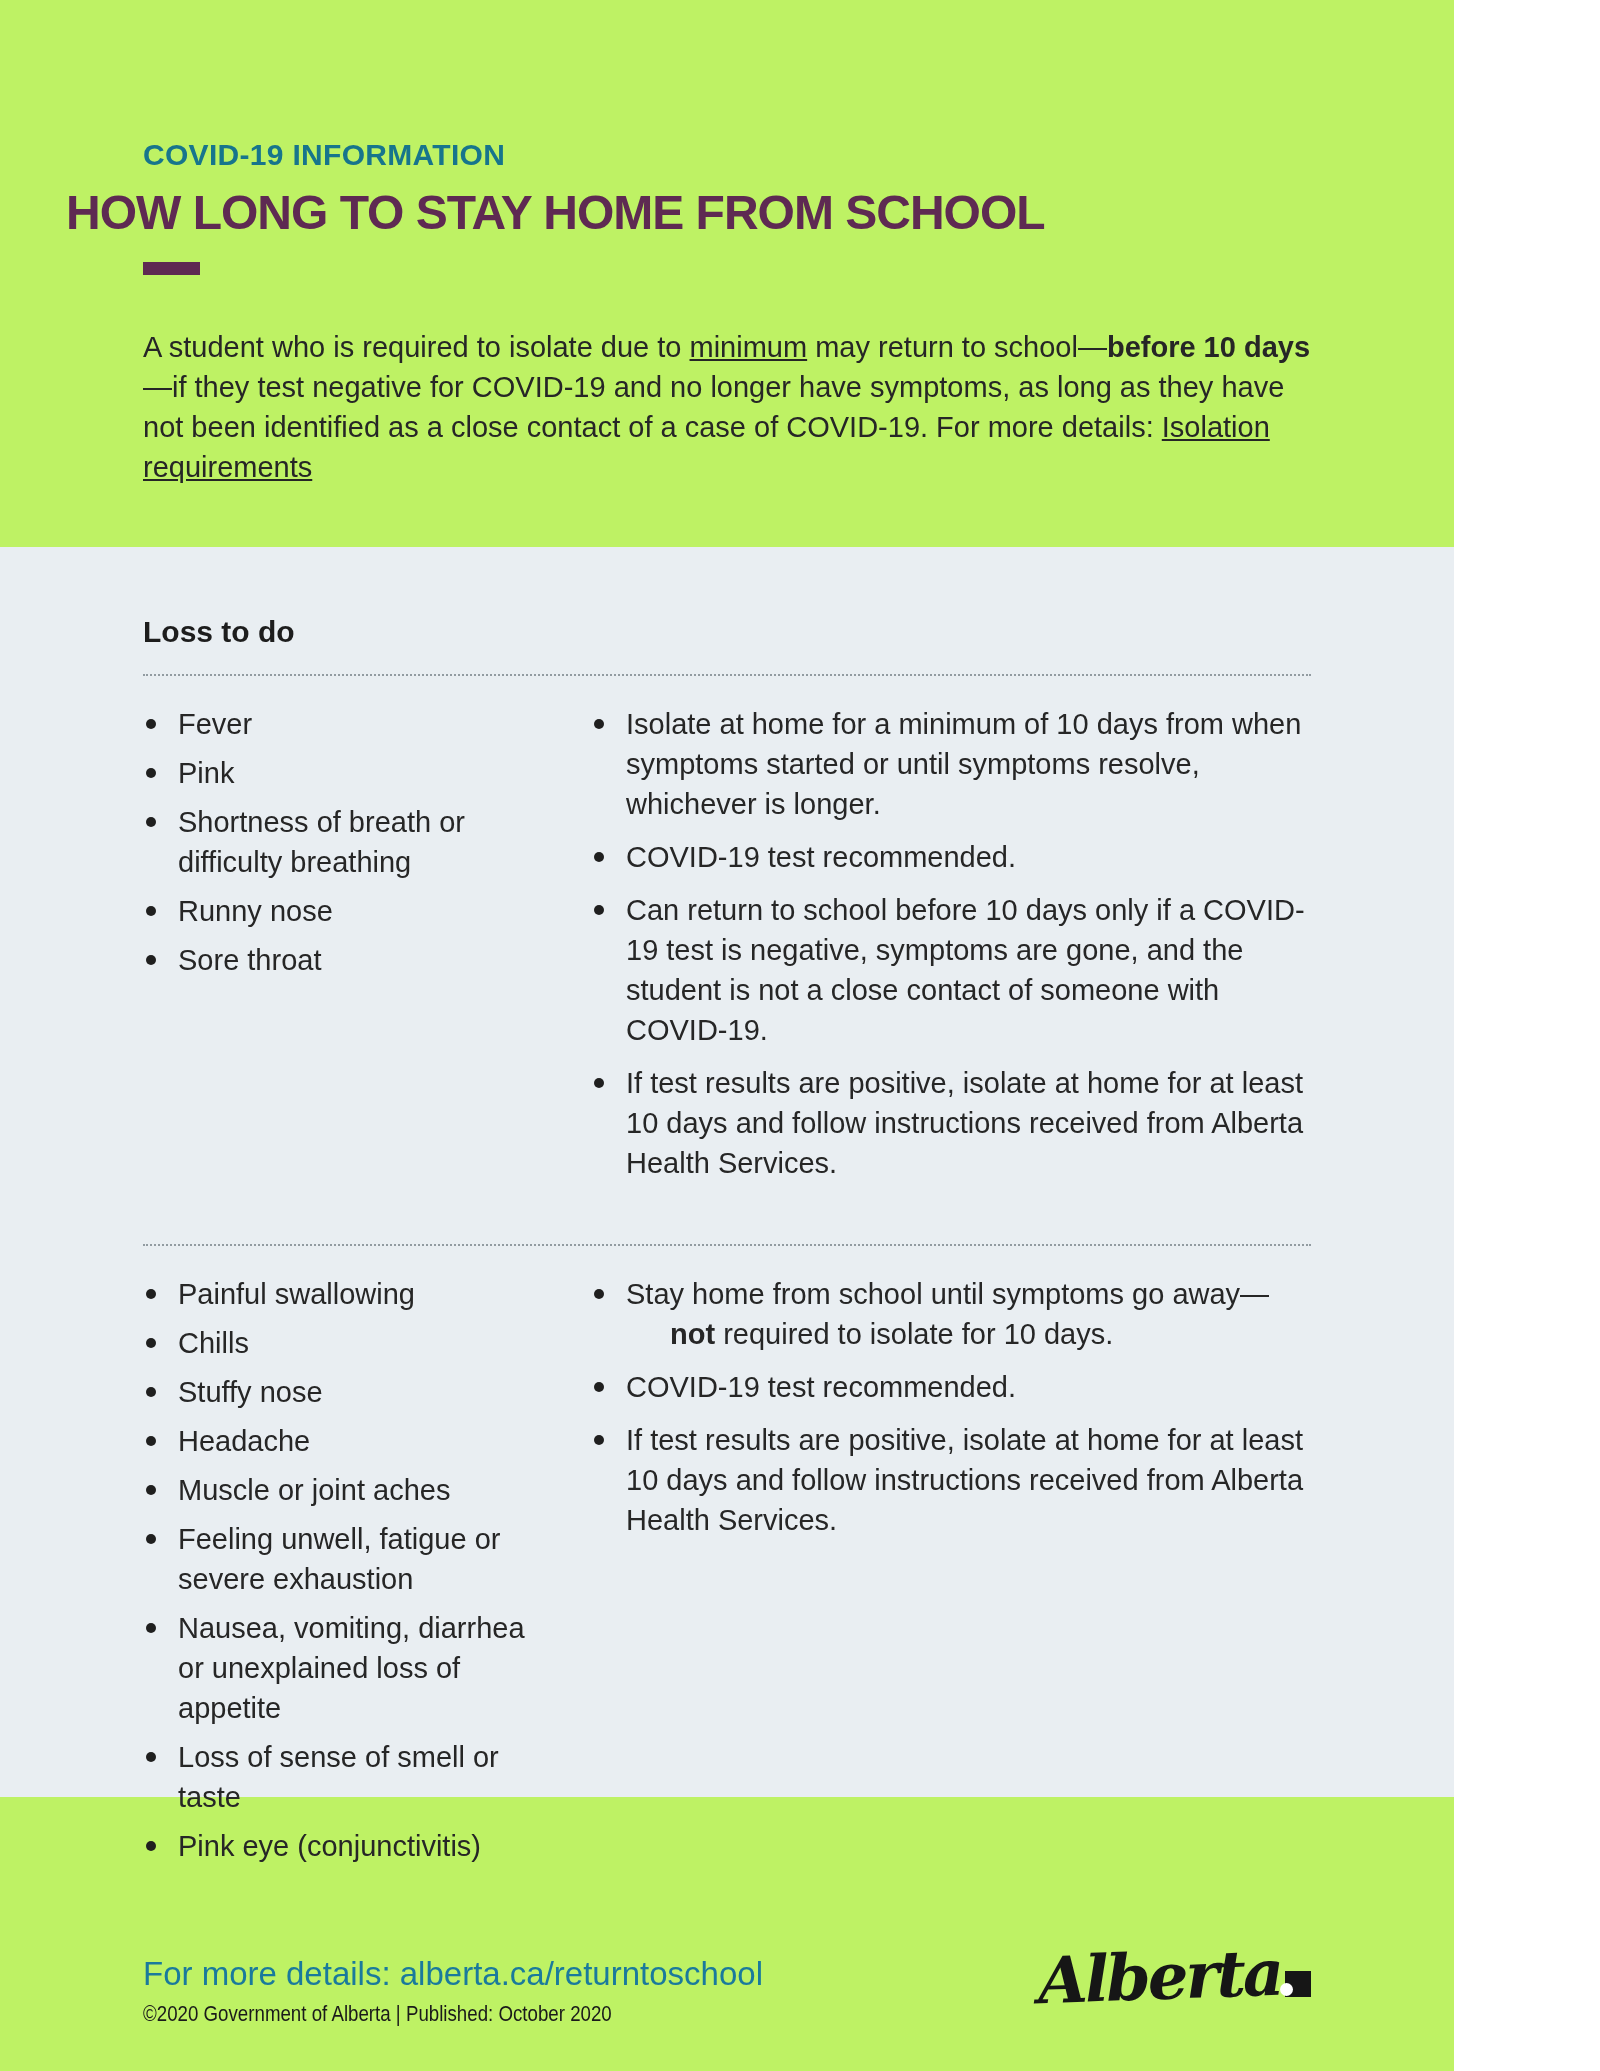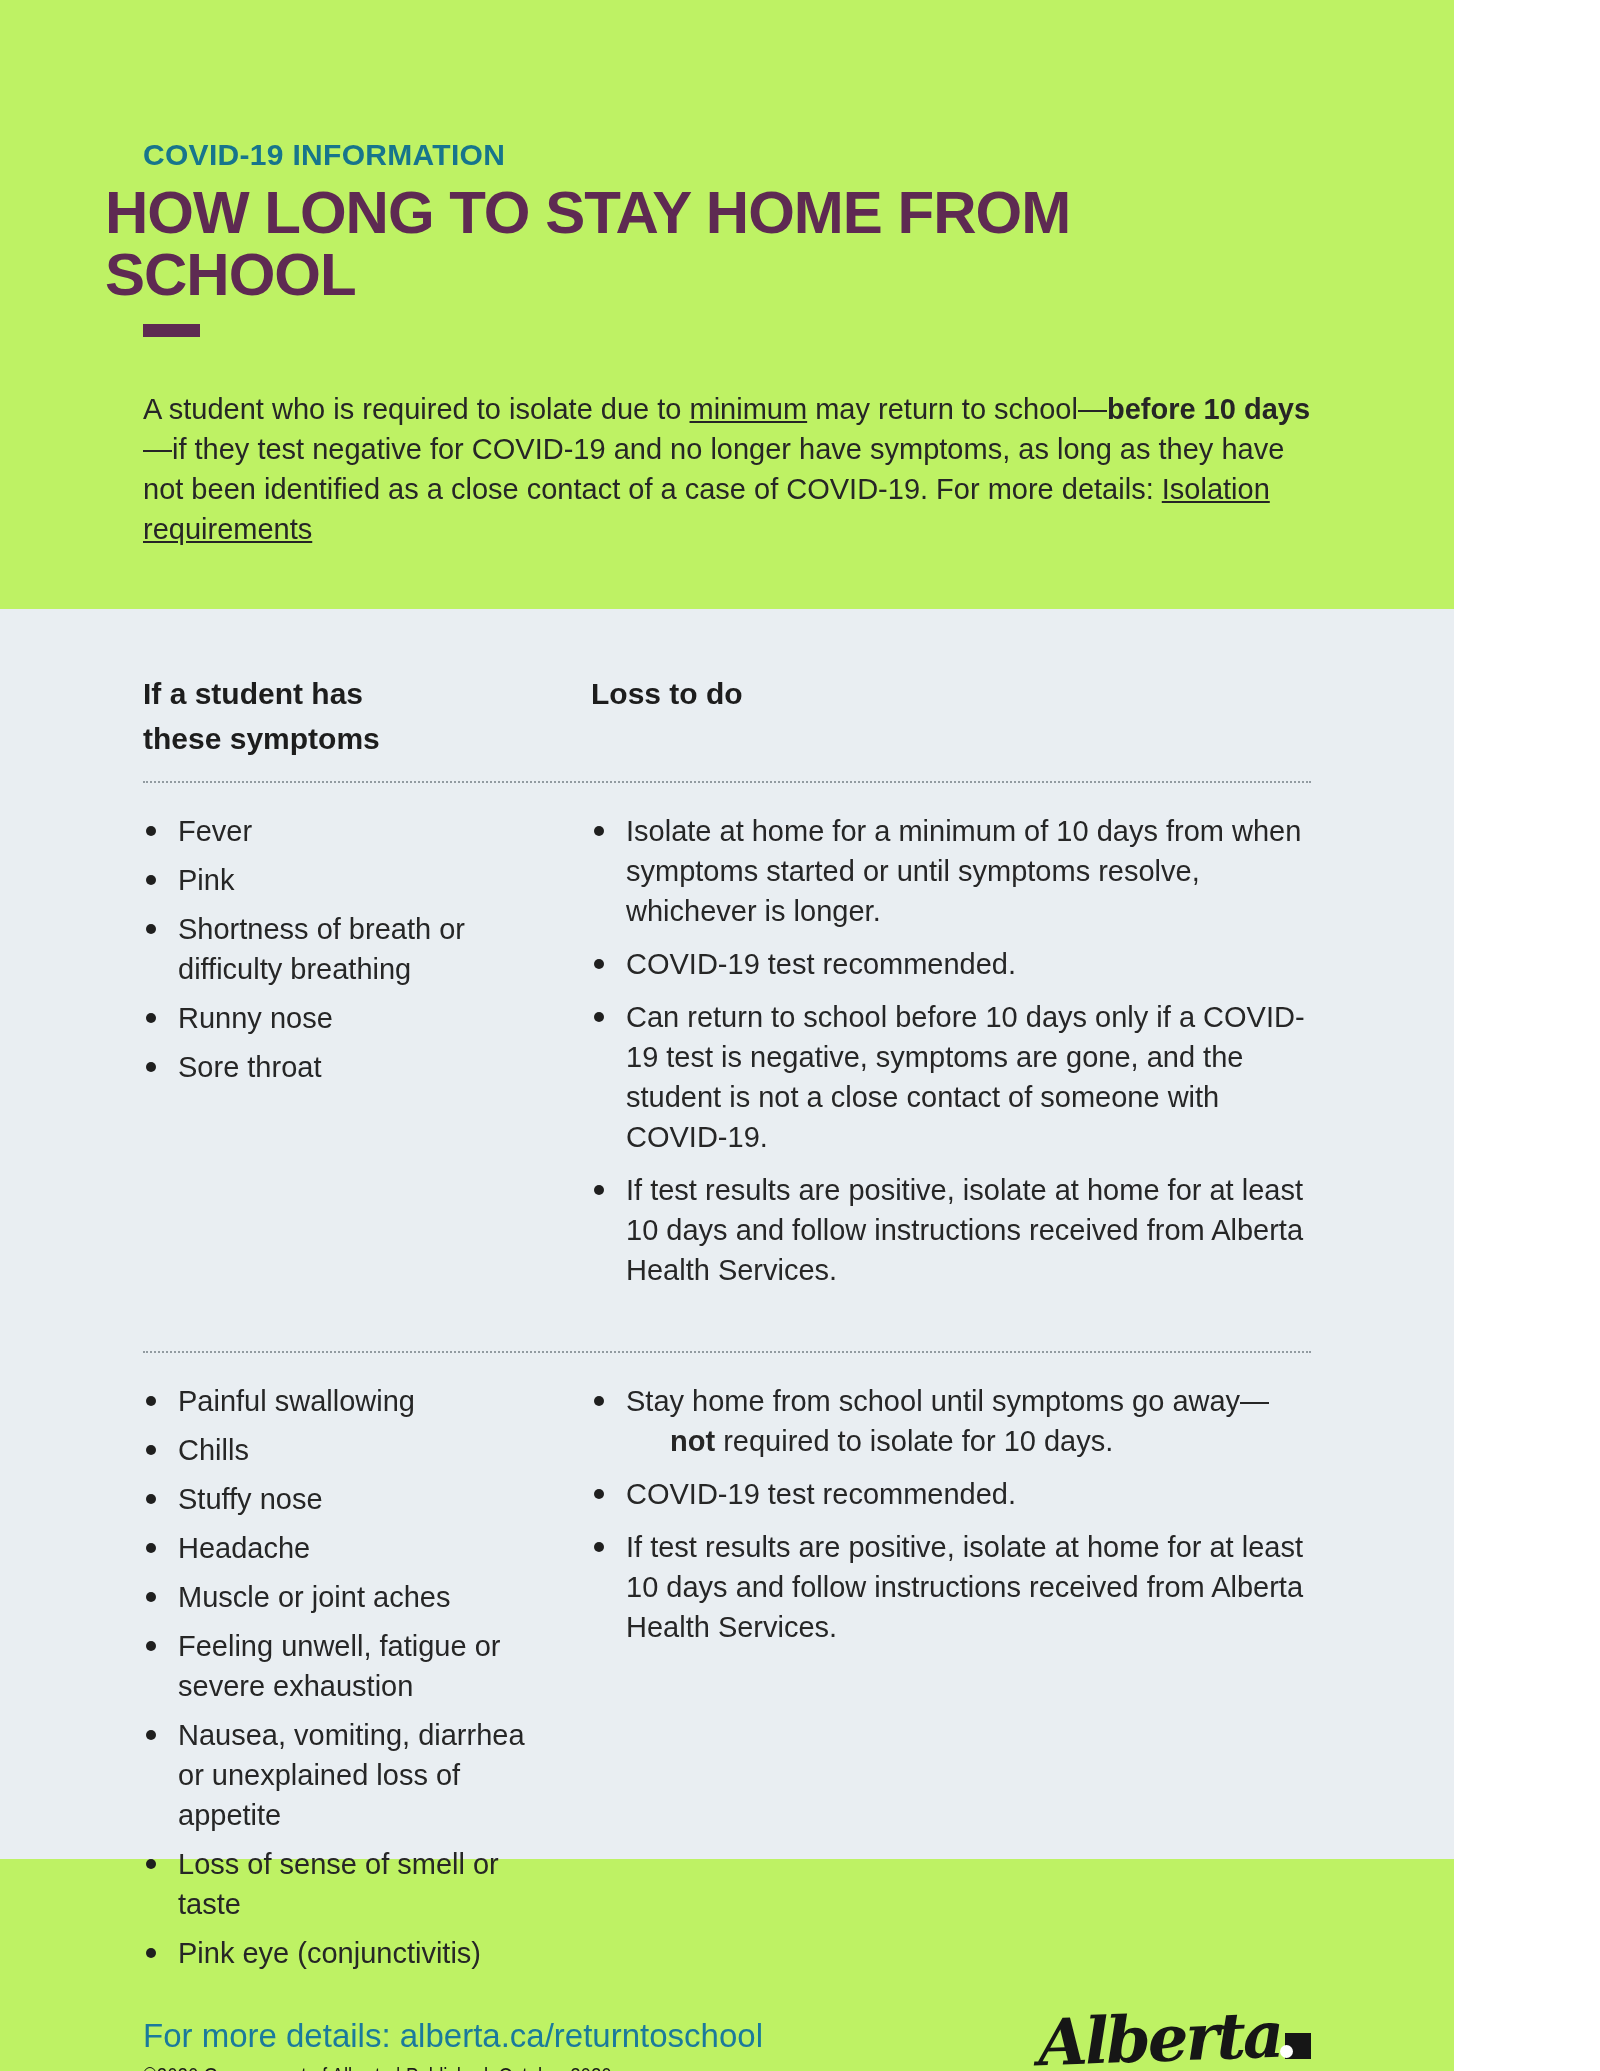--- a/index.html
+++ b/index.html
@@ -6,22 +6,22 @@
   html,body { background:#ffffff; }
   .page {
     width:1454px; height:2071px; background:#bef264; position:relative;
     font-family:"Liberation Sans", sans-serif; color:#262626; overflow:hidden;
   }
   .eyebrow {
     padding-top:138px; margin-left:143px;
     font-size:30px; font-weight:bold; color:#17758c; letter-spacing:0.3px; line-height:34px;
   }
   .title {
-    margin:10px 120px 0 105px;
-    font-size:60px; font-weight:bold; color:#5e2a52; letter-spacing:-1px; line-height:62px;
+    margin:10px 120px 0 66px;
+    font-size:48px; font-weight:bold; color:#5e2a52; letter-spacing:-1px; line-height:62px;
   }
   .dash { width:57px; height:13px; background:#5e2a52; margin:18px 0 0 143px; }
   .intro {
     margin:52px 140px 0 143px;
     font-size:29px; line-height:40px; color:#262626;
   }
   .intro strong { font-weight:bold; }
   .ulink { color:#262626; text-decoration:underline; cursor:pointer; }
   .band {
     margin-top:60px; background:#e9eef2; height:1250px;
@@ -82,22 +82,20 @@
 
   <h1 class="title">HOW LONG TO STAY HOME FROM SCHOOL</h1>
 
   <div class="dash"></div>
 
   <p class="intro"><span>A student who is required to isolate due to </span><a class="ulink">minimum</a><span> may return to school—</span><strong>before 10 days</strong><span>—if they test negative for COVID-19 and no longer have symptoms, as long as they have not been identified as a close contact of a case of COVID-19. For more details: </span><a class="ulink">Isolation requirements</a></p>
 
   <div class="band">
 
     <div class="grid">
-      <h2 class="colhead">If a student has
-these symptoms</h2>
       <h2 class="colhead">Loss to do</h2>
     </div>
 
     <hr class="dotted">
 
     <div class="grid trow">
       <ul class="blist symptoms">
           <li>Fever</li>
           <li>Pink</li>
           <li>Shortness of breath or difficulty breathing</li>

